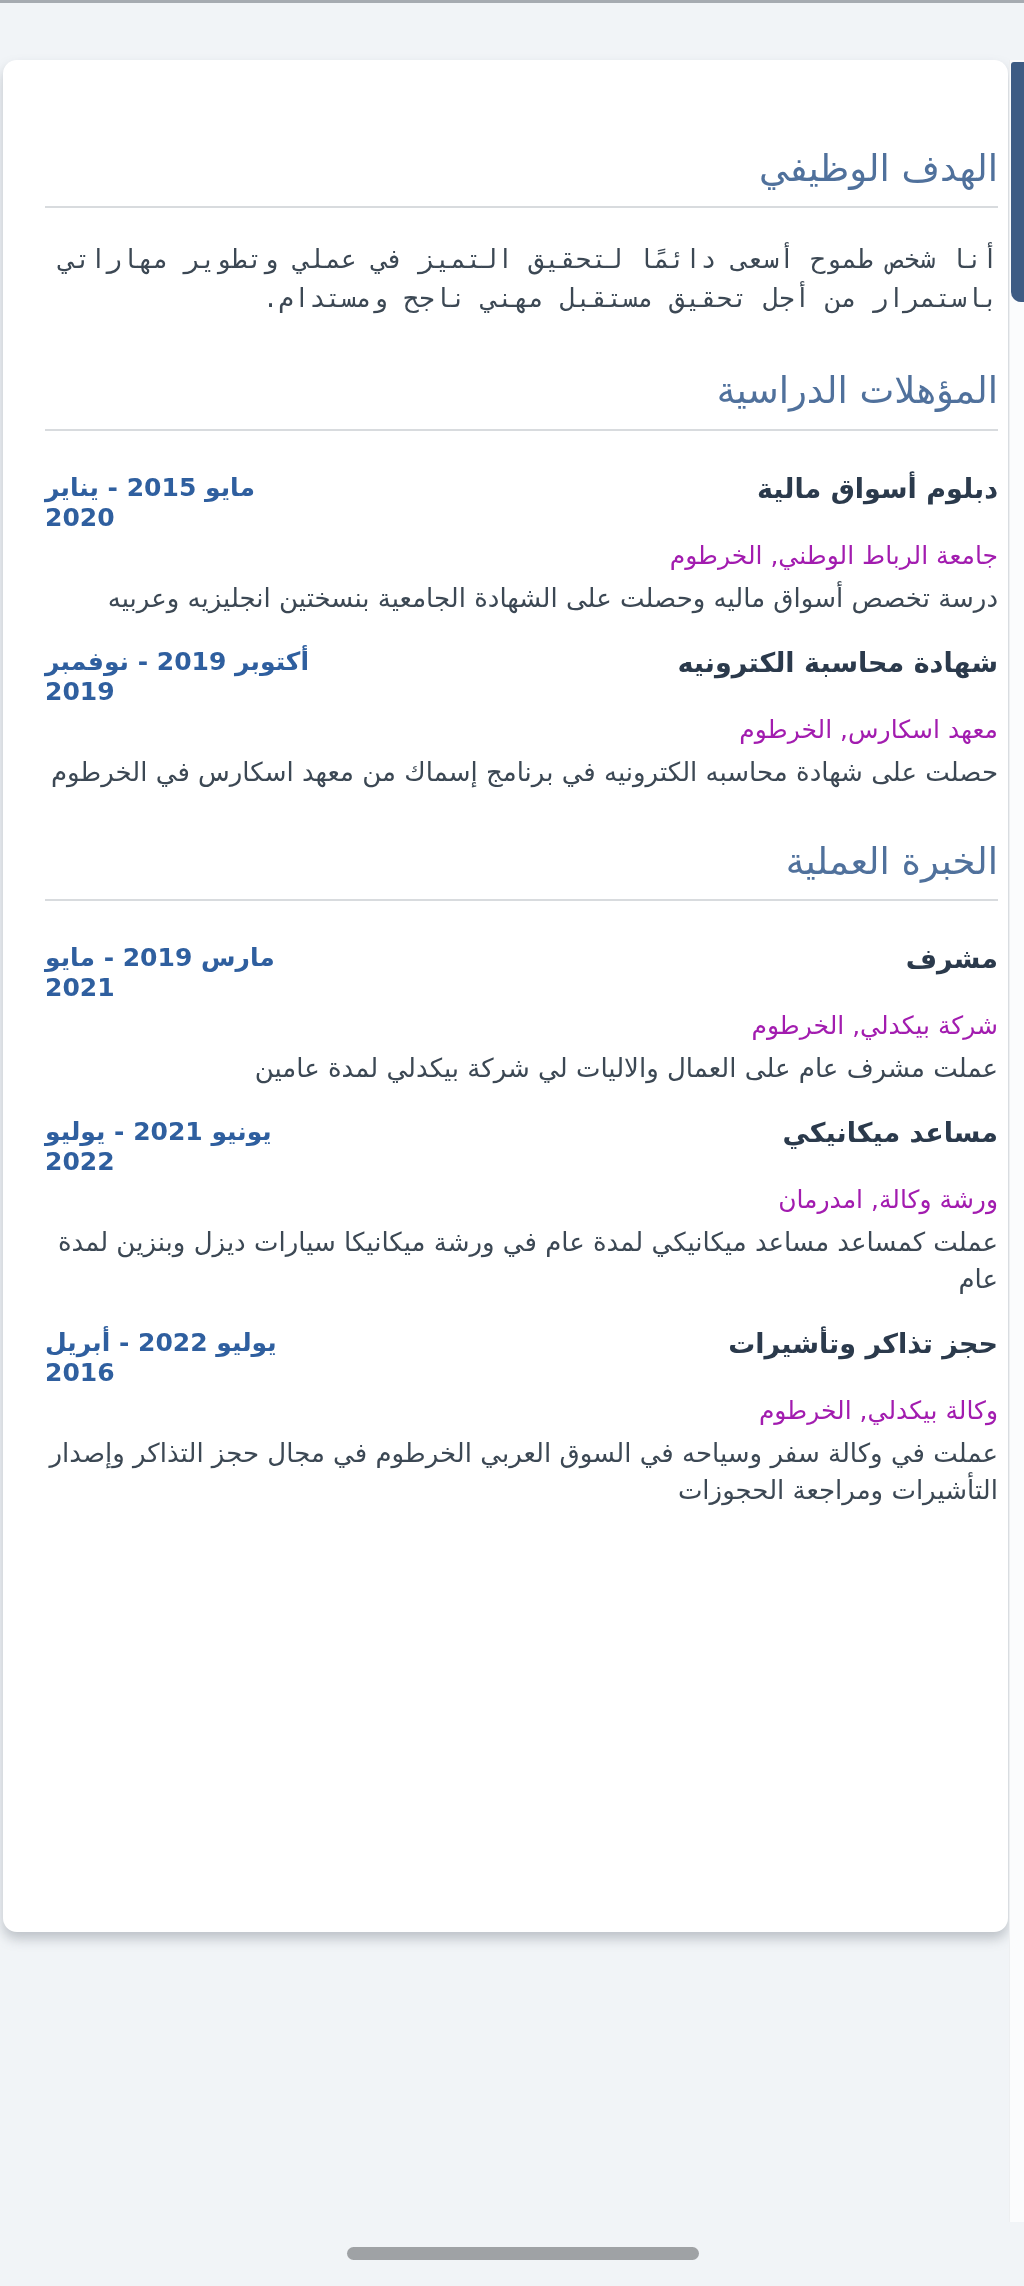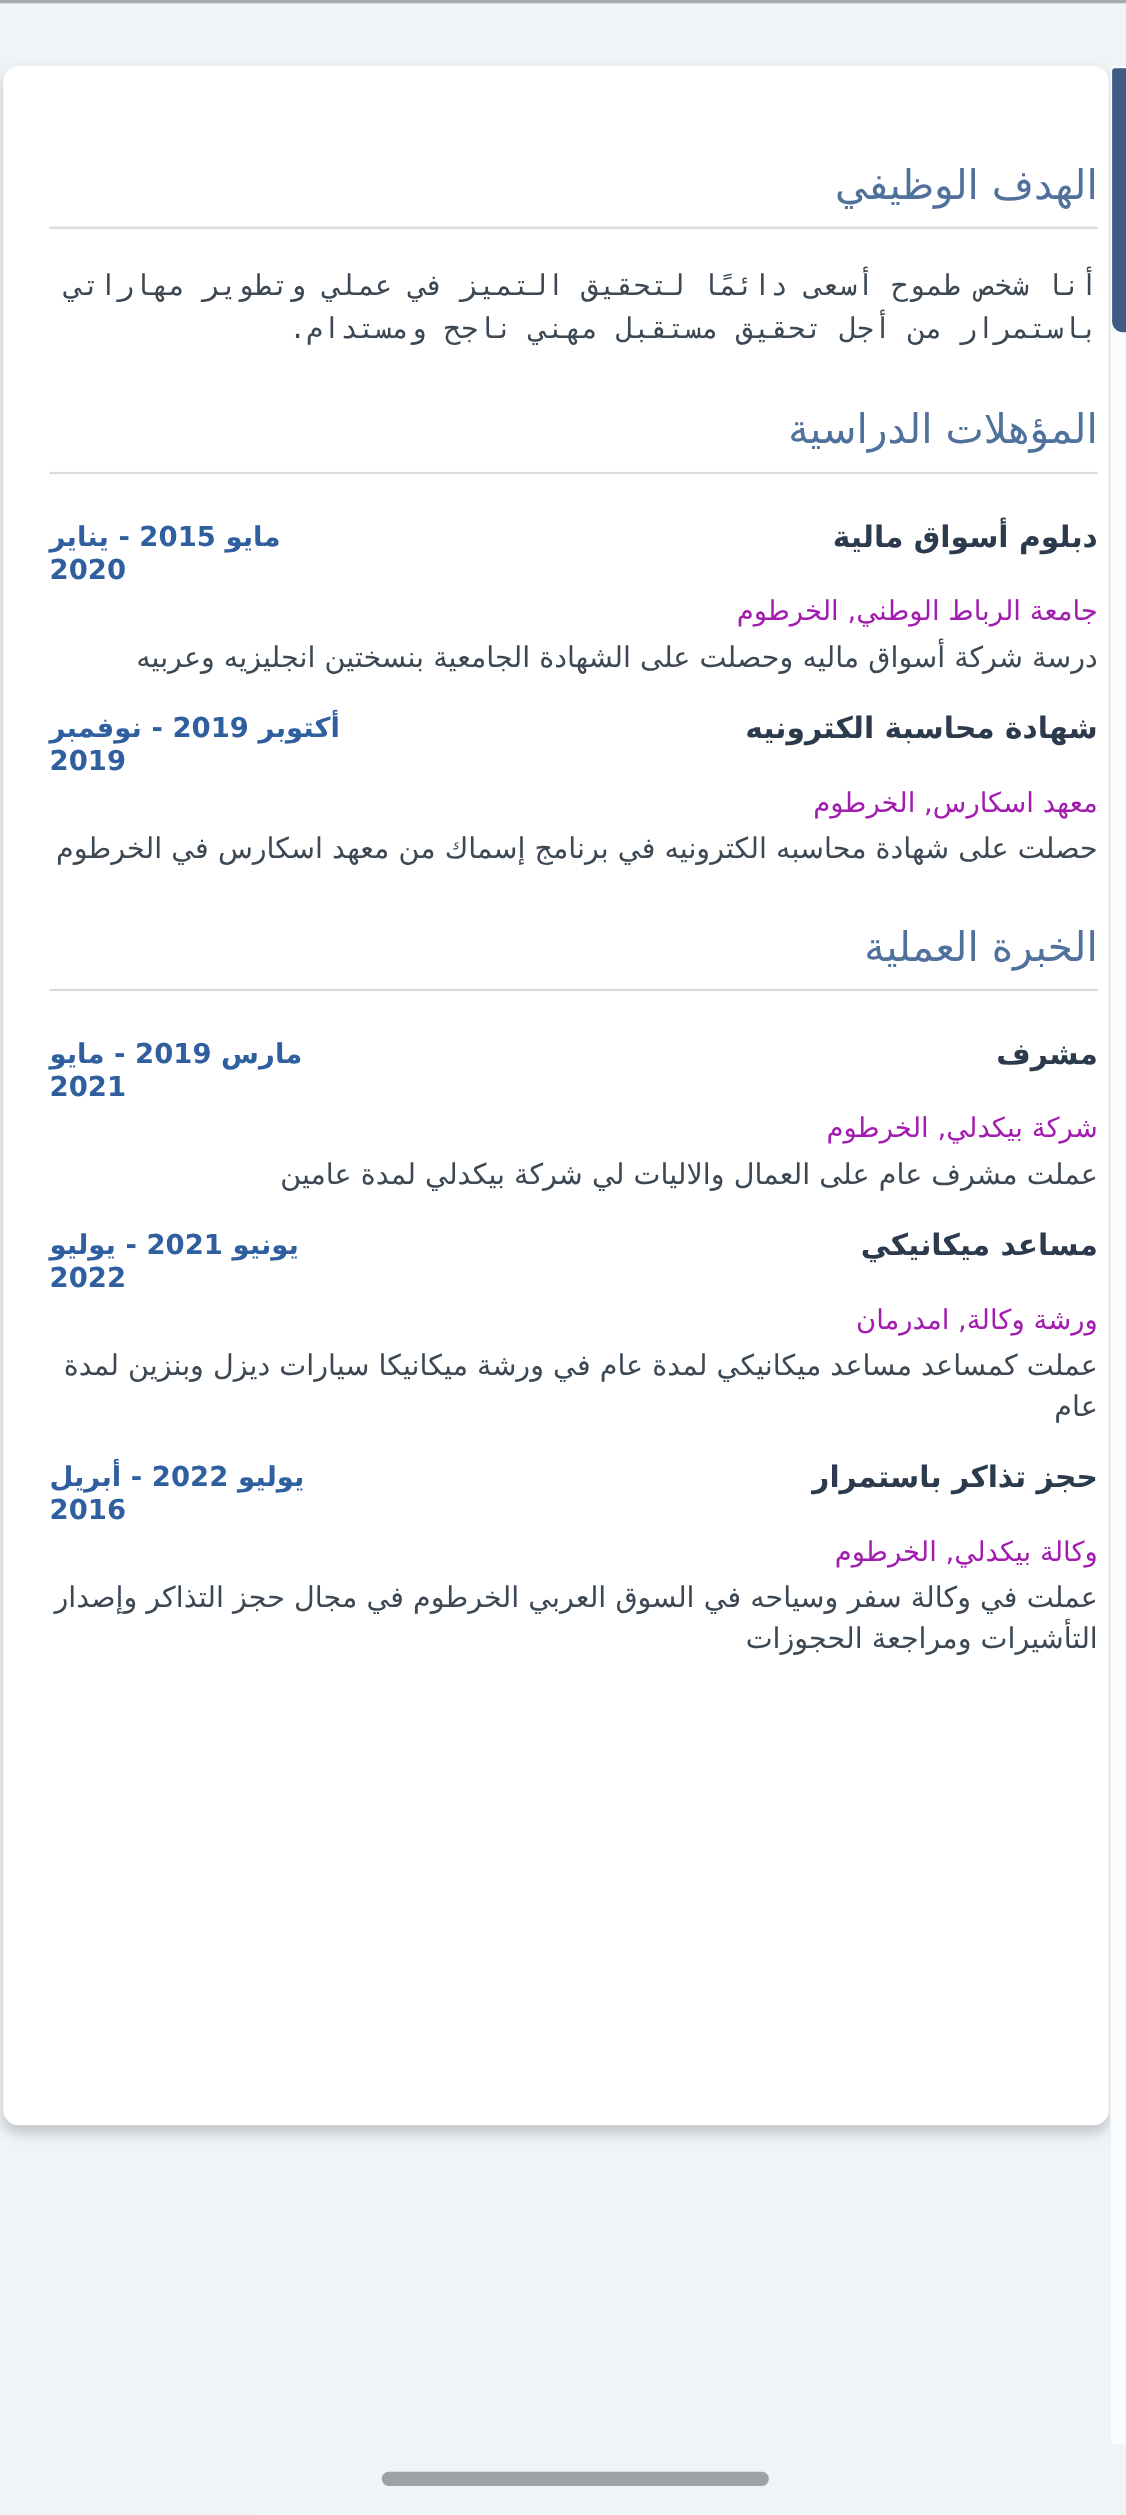--- a/index.html
+++ b/index.html
@@ -70,21 +70,21 @@
 
       <div class="entry first">
         <div class="entry-head">
           <div class="entry-title">دبلوم أسواق مالية</div>
           <div class="entry-date">
             <div>مايو 2015 - يناير</div>
             <div>2020</div>
           </div>
         </div>
         <div class="entry-org">جامعة الرباط الوطني, الخرطوم</div>
-        <div class="entry-desc">درسة شركة أسواق ماليه وحصلت على الشهادة الجامعية بنسختين انجليزيه وعربيه</div>
+        <div class="entry-desc">درسة تخصص أسواق ماليه وحصلت على الشهادة الجامعية بنسختين انجليزيه وعربيه</div>
       </div>
 
       <div class="entry">
         <div class="entry-head">
           <div class="entry-title">شهادة محاسبة الكترونيه</div>
           <div class="entry-date">
             <div>أكتوبر 2019 - نوفمبر</div>
             <div>2019</div>
           </div>
         </div>
@@ -116,21 +116,21 @@
             <div>يونيو 2021 - يوليو</div>
             <div>2022</div>
           </div>
         </div>
         <div class="entry-org">ورشة وكالة, امدرمان</div>
         <div class="entry-desc">عملت كمساعد مساعد ميكانيكي لمدة عام في ورشة ميكانيكا سيارات ديزل وبنزين لمدة عام</div>
       </div>
 
       <div class="entry">
         <div class="entry-head">
-          <div class="entry-title">حجز تذاكر باستمرار</div>
+          <div class="entry-title">حجز تذاكر وتأشيرات</div>
           <div class="entry-date">
             <div>يوليو 2022 - أبريل</div>
             <div>2016</div>
           </div>
         </div>
         <div class="entry-org">وكالة بيكدلي, الخرطوم</div>
         <div class="entry-desc">عملت في وكالة سفر وسياحه في السوق العربي الخرطوم في مجال حجز التذاكر وإصدار التأشيرات ومراجعة الحجوزات</div>
       </div>
     </div>
 

